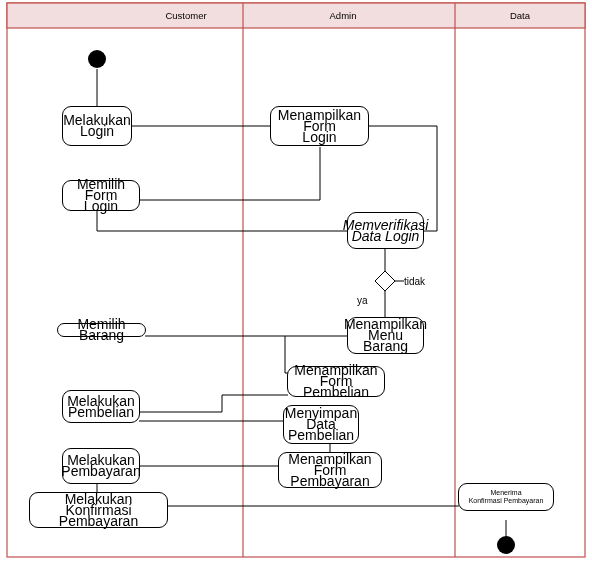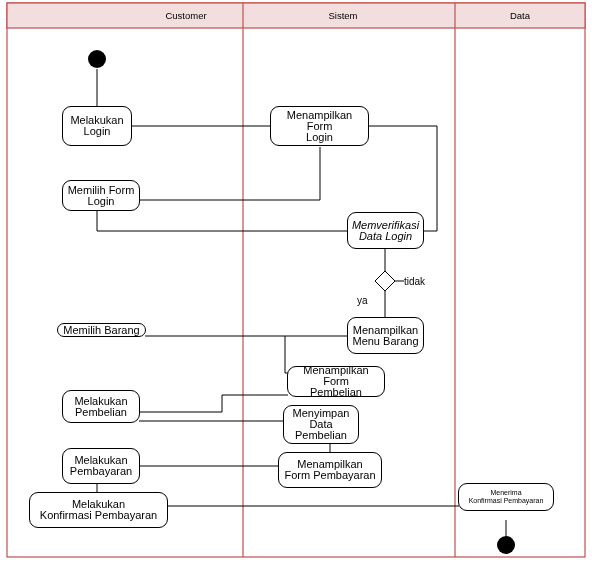--- a/index.html
+++ b/index.html
@@ -34,21 +34,21 @@
   .node {
     position: absolute;
     box-sizing: border-box;
     border: 1px solid #000;
     border-radius: 9px;
     background: #ffffff;
     display: flex;
     align-items: center;
     justify-content: center;
     text-align: center;
-    font-size: 11px;
+    font-size: 14px;
     line-height: 11px;
     color: #000;
     white-space: pre-line;
     padding: 1px 2px;
   }
   .node.small {
     font-size: 7px;
     line-height: 8px;
   }
   .edge-label {
@@ -114,21 +114,21 @@
     <line x1="168" y1="506" x2="459" y2="506" stroke="#000" stroke-width="1"></line>
 
     <line x1="506" y1="520" x2="506" y2="536" stroke="#000" stroke-width="1"></line>
 
     <circle cx="97" cy="59" r="9" fill="#000000"></circle>
 
     <circle cx="506" cy="545" r="9" fill="#000000"></circle>
   </svg>
 
   <div class="swimlane-header-text" style="left:126px; top:10px; width:120px;">Customer</div>
-  <div class="swimlane-header-text" style="left:289px; top:10px; width:108px;">Sistem</div>
+  <div class="swimlane-header-text" style="left:289px; top:10px; width:108px;">Admin</div>
   <div class="swimlane-header-text" style="left:466px; top:10px; width:108px;">Data</div>
 
   <div class="node" style="left:62px; top:106px; width:70px; height:40px;">Melakukan
 Login</div>
 
   <div class="node" style="left:270px; top:106px; width:99px; height:40px;">Menampilkan Form
 Login</div>
 
   <div class="node" style="left:62px; top:180px; width:78px; height:31px;">Memilih Form
 Login</div>

